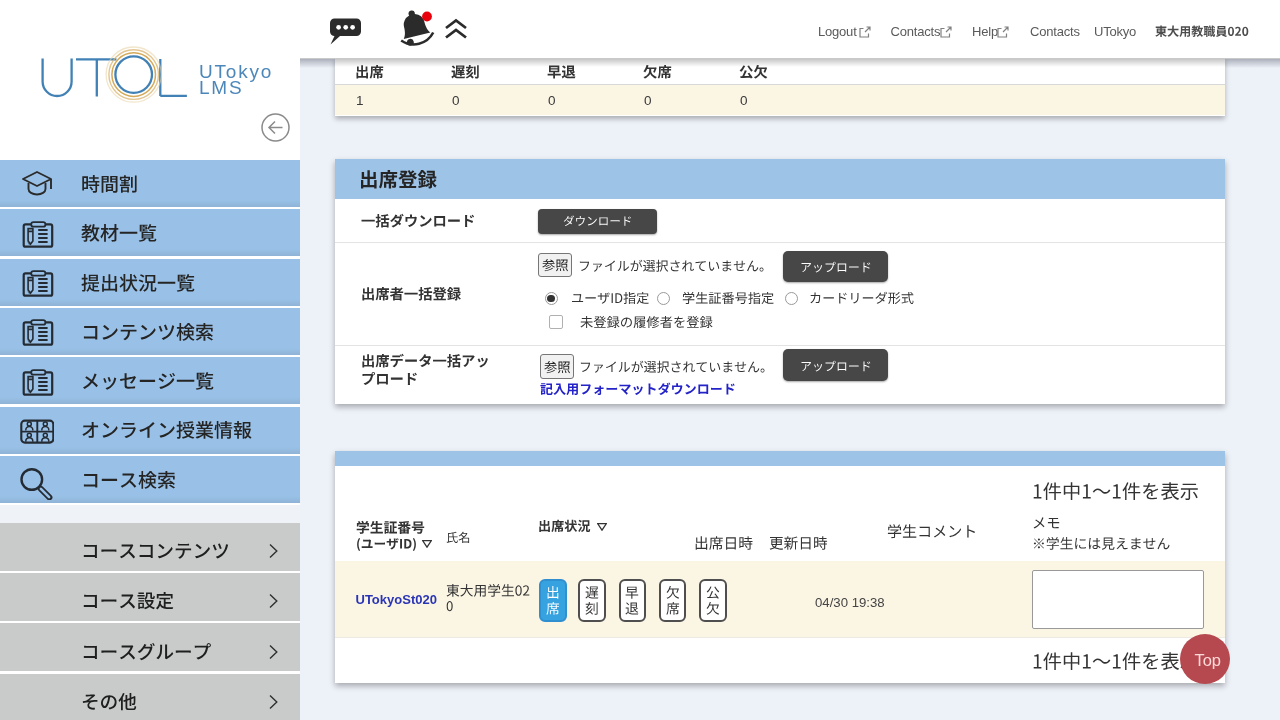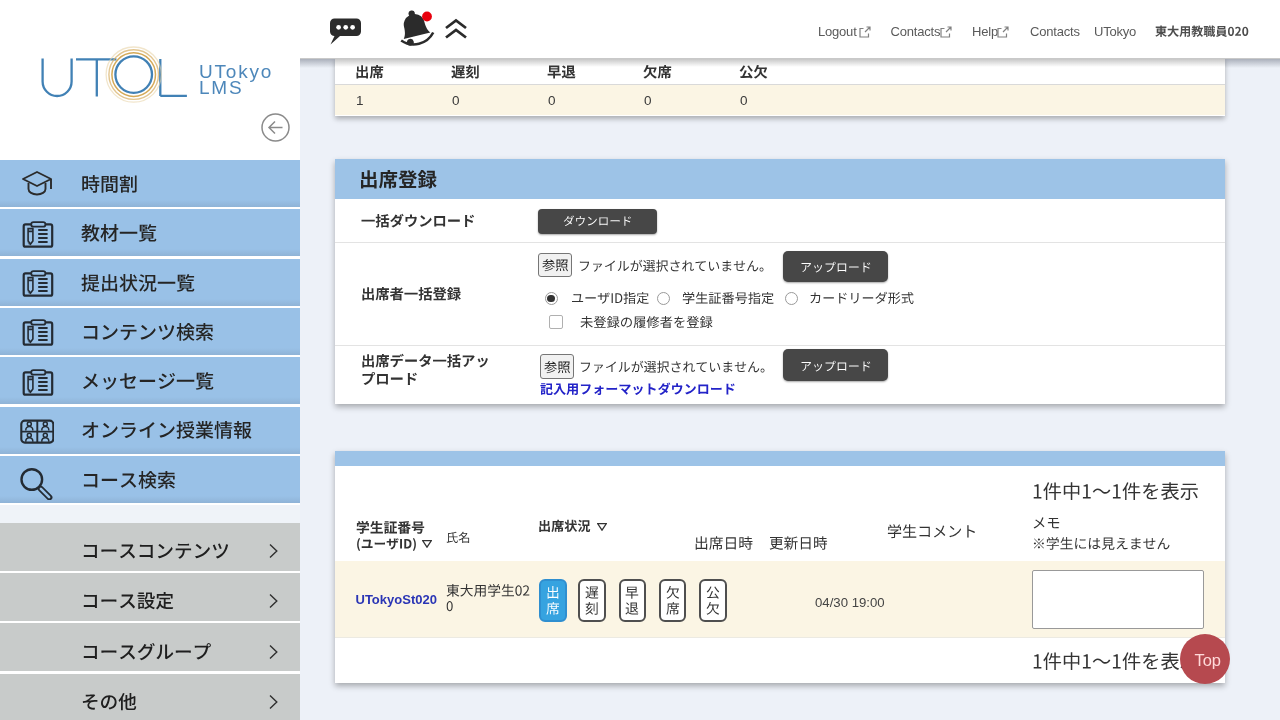--- a/index.html
+++ b/index.html
@@ -257,21 +257,21 @@
 <div style="position:absolute;left:705.8px;top:583.2px;width:13.8px;height:20.0px">
     <svg style="position:absolute;left:0;top:0;overflow:visible" width="13.8" height="20.0">
       <path fill="#333333" d="M5.8 8 7 8.3Q6.7 9.1 6.3 10Q5.9 10.8 5.5 11.7Q5.1 12.5 4.7 13.3Q4.3 14 3.9 14.7L2.9 14.4Q3.3 13.7 3.7 12.9Q4.1 12.2 4.5 11.3Q4.9 10.4 5.2 9.6Q5.5 8.8 5.8 8ZM1.2 14Q2.2 14 3.4 14Q4.6 13.9 5.9 13.9Q7.3 13.8 8.7 13.8Q10.1 13.7 11.5 13.6L11.5 14.6Q9.6 14.7 7.8 14.8Q6 14.9 4.3 15Q2.7 15.1 1.4 15.1ZM8.4 11.1 9.4 10.6Q10 11.3 10.7 12.2Q11.3 13 11.9 13.8Q12.4 14.6 12.8 15.2L11.7 15.8Q11.4 15.2 10.9 14.3Q10.3 13.5 9.7 12.6Q9 11.8 8.4 11.1ZM4.4 3.4 5.5 3.8Q5.1 4.9 4.4 5.9Q3.8 7 3.1 7.9Q2.4 8.8 1.7 9.5Q1.6 9.3 1.4 9.2Q1.2 9.1 1 8.9Q0.8 8.8 0.7 8.7Q1.4 8.1 2.1 7.3Q2.8 6.4 3.4 5.4Q4 4.5 4.4 3.4ZM9.3 3.4Q9.6 4.1 10.1 4.8Q10.6 5.5 11.1 6.2Q11.7 6.9 12.2 7.5Q12.8 8.1 13.2 8.6Q13.1 8.7 12.9 8.8Q12.8 9 12.6 9.1Q12.5 9.3 12.4 9.5Q11.9 9 11.3 8.3Q10.8 7.6 10.2 6.9Q9.7 6.1 9.2 5.4Q8.7 4.6 8.3 3.9Z"></path>
     </svg>
   </div>
 <div style="position:absolute;left:705.8px;top:599.0px;width:13.8px;height:20.0px">
     <svg style="position:absolute;left:0;top:0;overflow:visible" width="13.8" height="20.0">
       <path fill="#333333" d="M3.8 2.9 4.9 3.1Q4.5 4.5 4 5.7Q3.5 6.9 2.9 8Q2.3 9.1 1.6 9.9Q1.4 9.8 1.3 9.6Q1.1 9.5 0.9 9.4Q0.7 9.2 0.6 9.2Q1.3 8.4 1.9 7.5Q2.5 6.5 3 5.3Q3.4 4.1 3.8 2.9ZM11.8 5.4H12L12.2 5.4L13 5.6Q12.7 6.4 12.4 7.2Q12.1 8 11.8 8.7Q11.4 9.5 11.1 10L10.2 9.6Q10.5 9.1 10.8 8.4Q11.1 7.8 11.3 7Q11.6 6.3 11.8 5.6ZM3.6 5.4H12.1V6.4H3.1ZM6.9 6.3H7.5V8.2Q7.5 8.6 7.6 9.1Q7.6 9.6 7.9 10.2Q8.1 10.8 8.5 11.4Q8.9 12.1 9.5 12.7Q10.2 13.3 11.1 13.8Q12 14.4 13.2 14.7Q13 14.8 12.9 15Q12.8 15.2 12.6 15.4Q12.5 15.6 12.4 15.7Q11.3 15.3 10.4 14.7Q9.5 14.2 8.9 13.5Q8.3 12.9 7.8 12.2Q7.4 11.6 7.2 11Q7 10.4 6.9 10Q6.8 10.4 6.6 11Q6.3 11.6 5.9 12.2Q5.5 12.8 4.9 13.5Q4.3 14.1 3.4 14.7Q2.5 15.3 1.3 15.7Q1.3 15.6 1.1 15.4Q1 15.3 0.9 15.1Q0.7 14.9 0.6 14.8Q1.8 14.4 2.7 13.9Q3.6 13.3 4.2 12.7Q4.8 12.1 5.2 11.5Q5.7 10.8 5.9 10.2Q6.1 9.6 6.2 9.1Q6.3 8.6 6.3 8.2V6.3Z"></path>
     </svg>
   </div>
-<div style="position:absolute;left:815px;top:593.3px;font:13.2px &quot;Liberation Sans&quot;,sans-serif;color:#444;white-space:nowrap;line-height:19.0px">04/30 19:00</div>
+<div style="position:absolute;left:815px;top:593.3px;font:13.2px &quot;Liberation Sans&quot;,sans-serif;color:#444;white-space:nowrap;line-height:19.0px">04/30 19:38</div>
 <div class="abs" style="left:1032px;top:569.8px;width:172px;height:59.4px;background:#fff;border:1px solid #999;border-radius:2px;box-sizing:border-box"></div>
 <div class="abs" style="left:335px;top:637px;width:890px;height:1px;background:#eceae2"></div>
 <div style="position:absolute;left:1032.0px;top:648.4px;width:167.0px;height:27.9px">
     <svg style="position:absolute;left:0;top:0;overflow:visible" width="167.0" height="27.9">
       <path fill="#333333" d="M1.7 20.4V19H4.9V8.4H2.3V7.3Q3.3 7.1 4 6.9Q4.7 6.6 5.3 6.3H6.6V19H9.4V20.4Z M22.3 4.5H23.8V22H22.3ZM19 5.2 20.4 5.5Q20.1 6.8 19.8 8.1Q19.4 9.4 18.9 10.5Q18.4 11.7 17.9 12.5Q17.7 12.4 17.5 12.3Q17.3 12.2 17.1 12Q16.8 11.9 16.6 11.8Q17.2 11 17.7 10Q18.1 8.9 18.5 7.7Q18.8 6.5 19 5.2ZM19.2 8.2H28.2V9.6H18.8ZM16.8 13.9H29.1V15.3H16.8ZM15.9 4.3 17.2 4.7Q16.6 6.4 15.8 7.9Q15 9.5 14.1 10.9Q13.1 12.3 12.1 13.4Q12.1 13.3 11.9 13Q11.8 12.7 11.6 12.4Q11.4 12.2 11.3 12Q12.2 11.1 13.1 9.8Q13.9 8.6 14.6 7.2Q15.3 5.8 15.9 4.3ZM13.9 9.3 15.3 7.9 15.3 7.9V21.9H13.9Z M31.8 7.7H47.3V16.7H45.9V9.1H33.3V16.8H31.8ZM32.6 14.2H46.7V15.6H32.6ZM38.8 4.2H40.3V21.9H38.8Z M50.9 20.4V19H54.1V8.4H51.6V7.3Q52.5 7.1 53.2 6.9Q53.9 6.6 54.5 6.3H55.8V19H58.7V20.4Z M69 13.6Q68.3 12.9 67.5 12.5Q66.8 12.1 65.7 12.1Q64.6 12.1 63.7 12.8Q62.7 13.5 62.1 14.6L60.7 13.9Q61.6 12.2 62.9 11.4Q64.2 10.5 65.8 10.5Q67.1 10.5 68.1 11Q69.1 11.6 70.1 12.6Q70.9 13.3 71.6 13.7Q72.3 14.1 73.4 14.1Q74.5 14.1 75.5 13.4Q76.4 12.7 77 11.6L78.4 12.3Q77.5 14 76.2 14.8Q74.9 15.7 73.4 15.7Q72.1 15.7 71 15.2Q70 14.6 69 13.6Z M80.9 20.4V19H84.1V8.4H81.5V7.3Q82.5 7.1 83.2 6.9Q83.9 6.6 84.5 6.3H85.8V19H88.6V20.4Z M101.5 4.5H103V22H101.5ZM98.2 5.2 99.6 5.5Q99.3 6.8 99 8.1Q98.6 9.4 98.1 10.5Q97.6 11.7 97.1 12.5Q96.9 12.4 96.7 12.3Q96.5 12.2 96.3 12Q96 11.9 95.8 11.8Q96.4 11 96.9 10Q97.3 8.9 97.7 7.7Q98 6.5 98.2 5.2ZM98.4 8.2H107.4V9.6H98ZM96 13.9H108.3V15.3H96ZM95.1 4.3 96.4 4.7Q95.8 6.4 95 7.9Q94.2 9.5 93.3 10.9Q92.3 12.3 91.3 13.4Q91.3 13.3 91.1 13Q91 12.7 90.8 12.4Q90.6 12.2 90.5 12Q91.4 11.1 92.3 9.8Q93.1 8.6 93.8 7.2Q94.5 5.8 95.1 4.3ZM93.1 9.3 94.5 7.9 94.5 7.9V21.9H93.1Z M118 5.2Q117.9 5.8 117.7 6.5Q117.5 7.3 117.1 8.3Q116.8 9.2 116.3 10.1Q115.8 11 115.2 11.8Q115.6 11.5 116 11.4Q116.5 11.2 117 11.1Q117.5 11.1 117.9 11.1Q119 11.1 119.8 11.7Q120.5 12.3 120.5 13.5Q120.5 13.9 120.5 14.4Q120.5 15 120.5 15.6Q120.6 16.3 120.6 16.9Q120.6 17.5 120.6 17.9H119.1Q119.1 17.5 119.1 17Q119.2 16.5 119.2 15.9Q119.2 15.3 119.2 14.8Q119.2 14.3 119.2 13.9Q119.2 13.1 118.7 12.7Q118.1 12.3 117.4 12.3Q116.5 12.3 115.6 12.7Q114.7 13.1 114.1 13.7Q113.6 14.1 113.2 14.6Q112.8 15.1 112.3 15.7L111 14.7Q112.4 13.4 113.3 12.2Q114.2 11 114.8 10Q115.4 9 115.7 8.2Q116 7.4 116.2 6.6Q116.4 5.7 116.4 5ZM111.4 7.3Q112.2 7.4 113.1 7.4Q114 7.5 114.7 7.5Q116 7.5 117.5 7.4Q119 7.3 120.5 7.2Q122 7.1 123.3 6.8L123.3 8.2Q122.3 8.4 121.2 8.5Q120.1 8.6 118.9 8.7Q117.7 8.8 116.6 8.8Q115.5 8.8 114.6 8.8Q114.2 8.8 113.7 8.8Q113.1 8.8 112.6 8.8Q112 8.7 111.4 8.7ZM126.2 11.9Q125.9 12 125.6 12.1Q125.3 12.2 125 12.3Q124.7 12.4 124.4 12.5Q123.4 12.9 122.1 13.5Q120.8 14 119.4 14.8Q118.4 15.3 117.7 15.8Q117 16.3 116.5 16.9Q116.1 17.5 116.1 18.1Q116.1 18.7 116.4 19Q116.6 19.4 117.1 19.6Q117.6 19.8 118.2 19.8Q118.9 19.9 119.6 19.9Q120.7 19.9 122.2 19.7Q123.6 19.6 124.9 19.4L124.8 20.9Q124.1 21 123.2 21.1Q122.3 21.2 121.3 21.2Q120.4 21.3 119.6 21.3Q118.2 21.3 117.1 21Q115.9 20.8 115.3 20.2Q114.6 19.5 114.6 18.3Q114.6 17.5 115 16.8Q115.4 16 116.1 15.4Q116.8 14.8 117.6 14.3Q118.4 13.8 119.3 13.4Q120.2 12.9 121 12.5Q121.8 12.2 122.6 11.9Q123.3 11.5 123.9 11.2Q124.4 11 124.8 10.9Q125.1 10.7 125.5 10.5Z M130.4 5.8H145.8V7.1H130.4ZM131.2 8.7H145.1V9.9H131.2ZM129.6 11.6H146.5V12.9H129.6ZM137.3 4.2H138.8V12.6H137.3ZM137.2 12.1 138.5 12.7Q137.7 13.5 136.7 14.3Q135.7 15 134.6 15.7Q133.4 16.4 132.2 16.9Q131 17.5 129.9 17.8Q129.8 17.7 129.6 17.4Q129.5 17.2 129.3 17Q129.1 16.8 129 16.6Q130.1 16.3 131.3 15.8Q132.4 15.4 133.6 14.8Q134.7 14.1 135.6 13.5Q136.6 12.8 137.2 12.1ZM139.3 12.3Q139.9 14.3 141 16Q142 17.7 143.5 18.8Q145 20 147.1 20.6Q146.9 20.8 146.8 21Q146.6 21.2 146.4 21.5Q146.2 21.7 146.1 21.9Q144 21.2 142.4 19.9Q140.9 18.5 139.8 16.7Q138.7 14.8 138 12.5ZM144.8 13.5 146 14.4Q145.3 15 144.5 15.5Q143.7 16.1 142.9 16.6Q142.1 17.1 141.4 17.5L140.5 16.7Q141.2 16.3 142 15.7Q142.8 15.2 143.5 14.6Q144.3 14 144.8 13.5ZM131.1 20.6Q132.2 20.4 133.7 20Q135.2 19.7 136.8 19.3Q138.5 18.9 140.1 18.5L140.2 19.8Q138.7 20.2 137.2 20.6Q135.6 20.9 134.2 21.3Q132.8 21.7 131.6 22ZM133.8 15.6 134.9 14.6 135.3 14.7V20.5H133.8Z M156.6 11.1H158.1V20.1Q158.1 20.8 157.9 21.1Q157.7 21.5 157.2 21.7Q156.7 21.9 155.8 21.9Q155 21.9 153.7 21.9Q153.7 21.6 153.5 21.2Q153.4 20.8 153.2 20.4Q153.8 20.4 154.4 20.5Q155 20.5 155.5 20.5Q156 20.5 156.1 20.5Q156.4 20.4 156.5 20.4Q156.6 20.3 156.6 20.1ZM152.2 13.7 153.7 14.1Q153.2 15.2 152.6 16.4Q151.9 17.5 151.2 18.5Q150.5 19.5 149.7 20.2Q149.6 20.1 149.3 19.9Q149.1 19.8 148.8 19.6Q148.6 19.4 148.4 19.3Q149.6 18.3 150.6 16.8Q151.6 15.3 152.2 13.7ZM160.9 14.3 162.2 13.7Q162.9 14.6 163.6 15.6Q164.3 16.7 164.9 17.7Q165.4 18.7 165.7 19.6L164.3 20.2Q164 19.4 163.5 18.4Q162.9 17.3 162.3 16.3Q161.6 15.2 160.9 14.3ZM150.6 5.7H164.1V7.1H150.6ZM148.9 10.3H165.8V11.8H148.9Z"></path>
     </svg>
   </div>
 <div class="abs" style="left:300px;top:0;width:980px;height:59px;background:#fff;border-bottom:1px solid #c9c9c9;box-sizing:border-box"></div>
 <div class="abs" style="left:299px;top:0;width:1px;height:59px;background:#d5d5d5"></div>
 <svg class="abs" style="left:330px;top:17.5px" width="34" height="28" viewBox="0 0 34 28">

